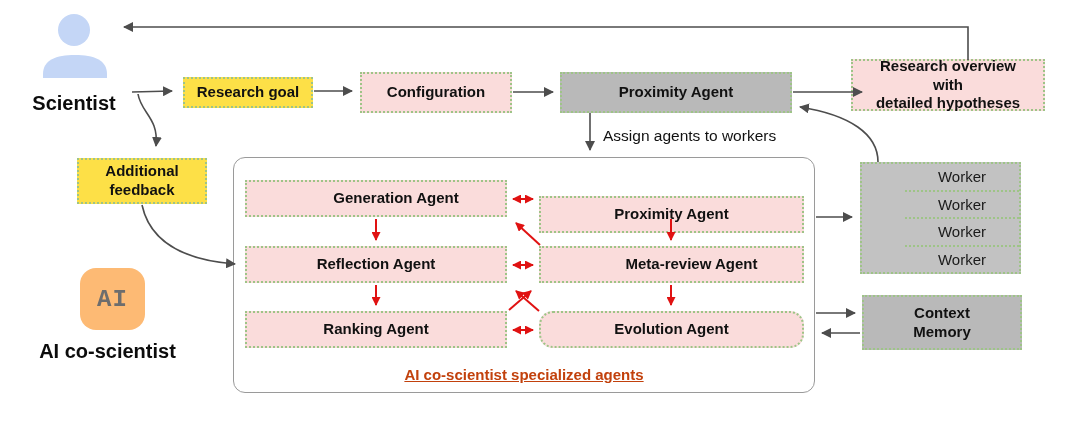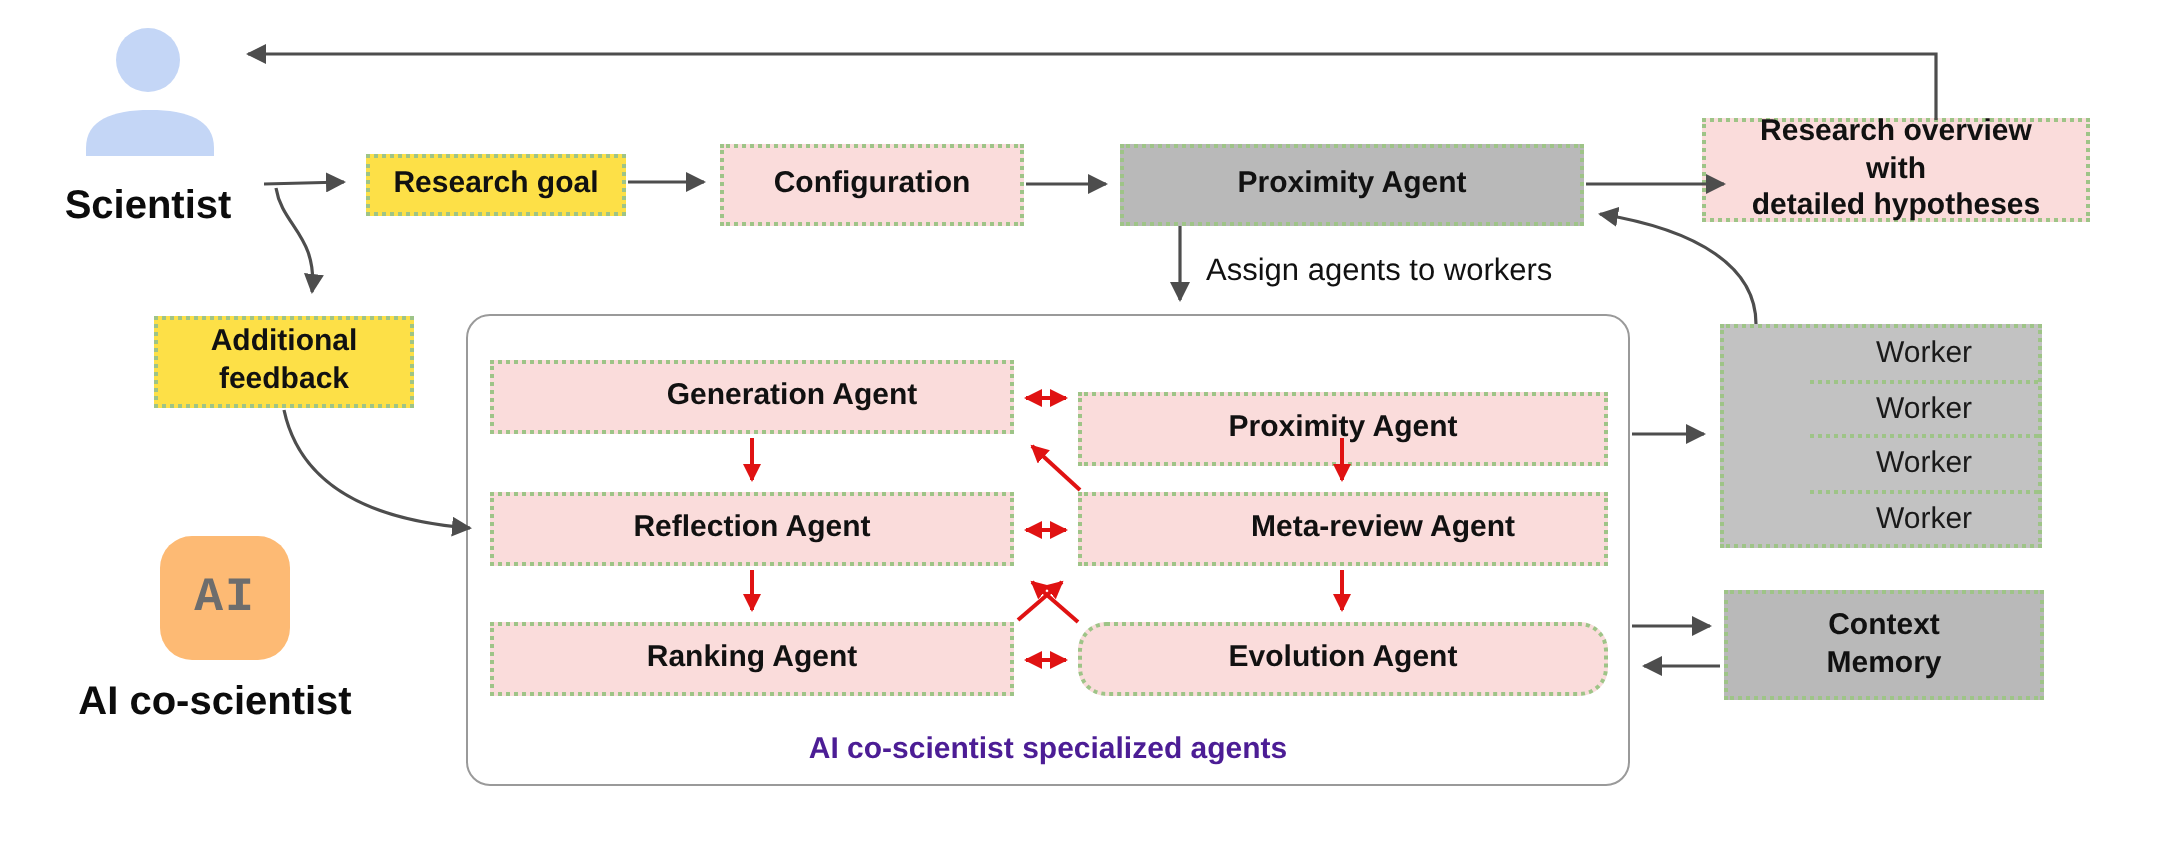--- a/index.html
+++ b/index.html
@@ -13,21 +13,21 @@
     font-weight:bold;font-size:15px;line-height:1.25;white-space:pre-line;
     border:2px dotted #9ec487;
   }
   .blue{background:#fde047;}
   .pink{background:#fadcdb;}
   .gray{background:#b9b9b9;}
   .agents-frame{
     border:1.5px solid #9a9a9a;border-radius:12px;background:#fff;
   }
   .frame-label{
-    text-align:center;font-weight:bold;font-size:15px;color:#4c1d95;
+    text-align:center;font-weight:bold;font-size:15px;color:#c2410c;text-decoration:underline;
   }
   .actor-label{font-weight:bold;font-size:20px;text-align:center;color:#0c0c0c;}
   .worker-stack{
     background:#c2c2c2;border:2px dotted #9ec487;display:flex;flex-direction:column;
   }
   .worker-row{
     flex:1;display:flex;align-items:center;justify-content:center;
     font-size:15px;color:#1a1a1a;
   }
   .worker-row + .worker-row{border-top:2px dotted #9ec487;}

